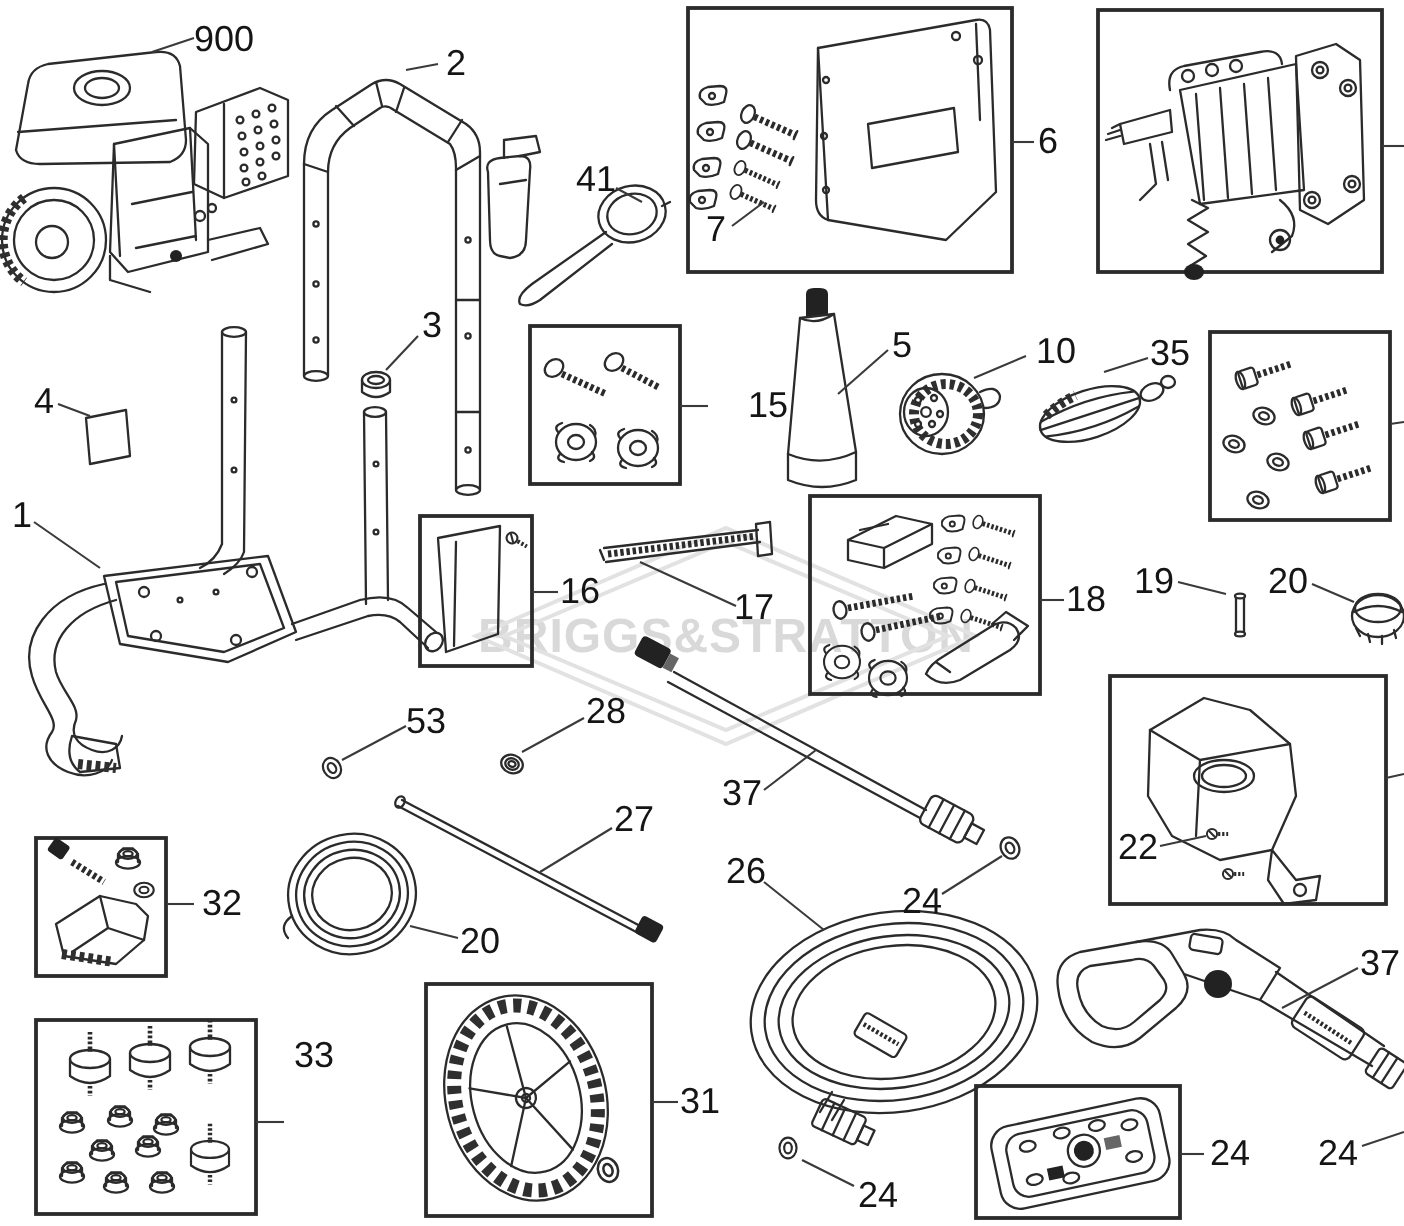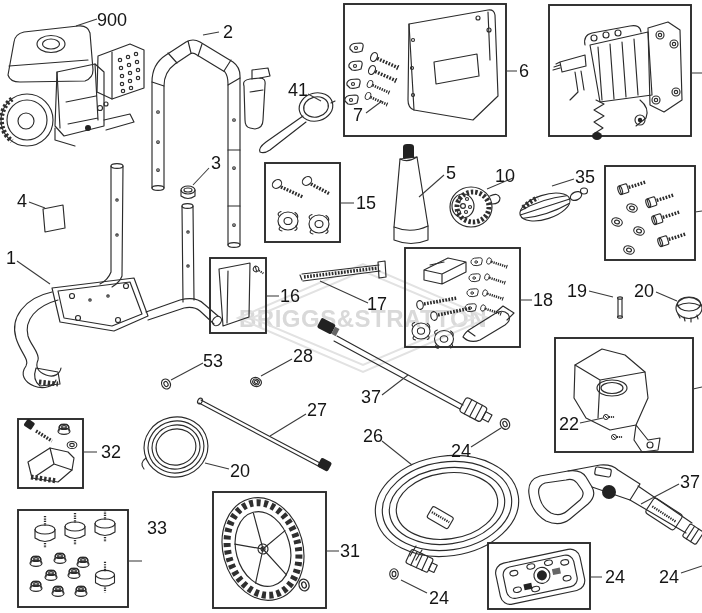--- a/index.html
+++ b/index.html
@@ -547,23 +547,23 @@
 
   <div class="callout-layer">
     <span class="callout" style="left:112px;top:20px">900</span>
     <span class="callout" style="left:228px;top:32px">2</span>
     <span class="callout" style="left:298px;top:90px">41</span>
     <span class="callout" style="left:524px;top:71px">6</span>
     <span class="callout" style="left:358px;top:115px">7</span>
     <span class="callout" style="left:216px;top:163px">3</span>
     <span class="callout" style="left:22px;top:201px">4</span>
     <span class="callout" style="left:11px;top:258px">1</span>
-    <span class="callout" style="left:366px;top:203px">15</span>
+    <span class="callout" style="left:384px;top:203px">15</span>
     <span class="callout" style="left:451px;top:173px">5</span>
-    <span class="callout" style="left:505px;top:176px">10</span>
+    <span class="callout" style="left:528px;top:176px">10</span>
     <span class="callout" style="left:585px;top:177px">35</span>
     <span class="callout" style="left:290px;top:296px">16</span>
     <span class="callout" style="left:377px;top:304px">17</span>
     <span class="callout" style="left:543px;top:300px">18</span>
     <span class="callout" style="left:577px;top:291px">19</span>
     <span class="callout" style="left:644px;top:291px">20</span>
     <span class="callout" style="left:213px;top:361px">53</span>
     <span class="callout" style="left:303px;top:356px">28</span>
     <span class="callout" style="left:371px;top:397px">37</span>
     <span class="callout" style="left:569px;top:424px">22</span>

